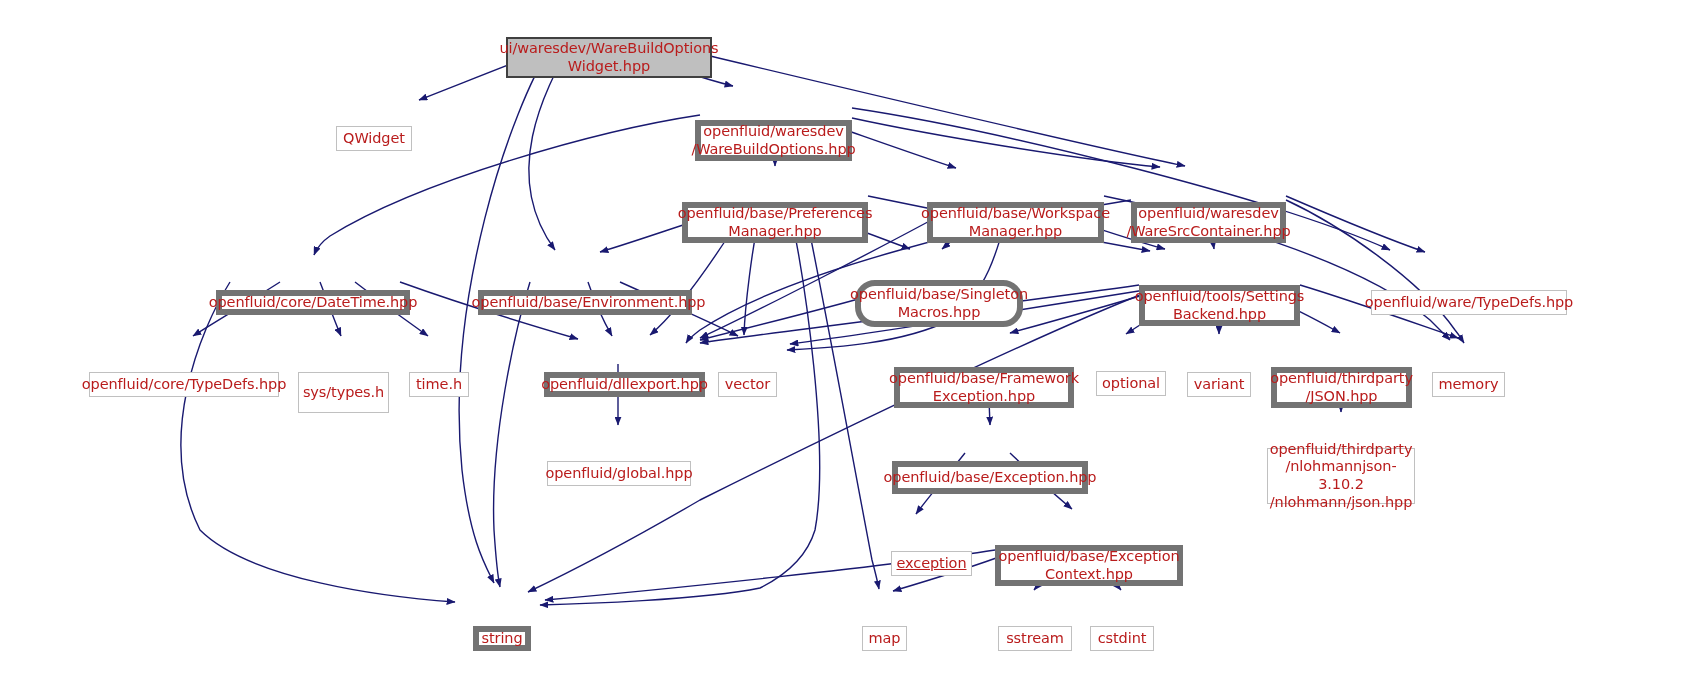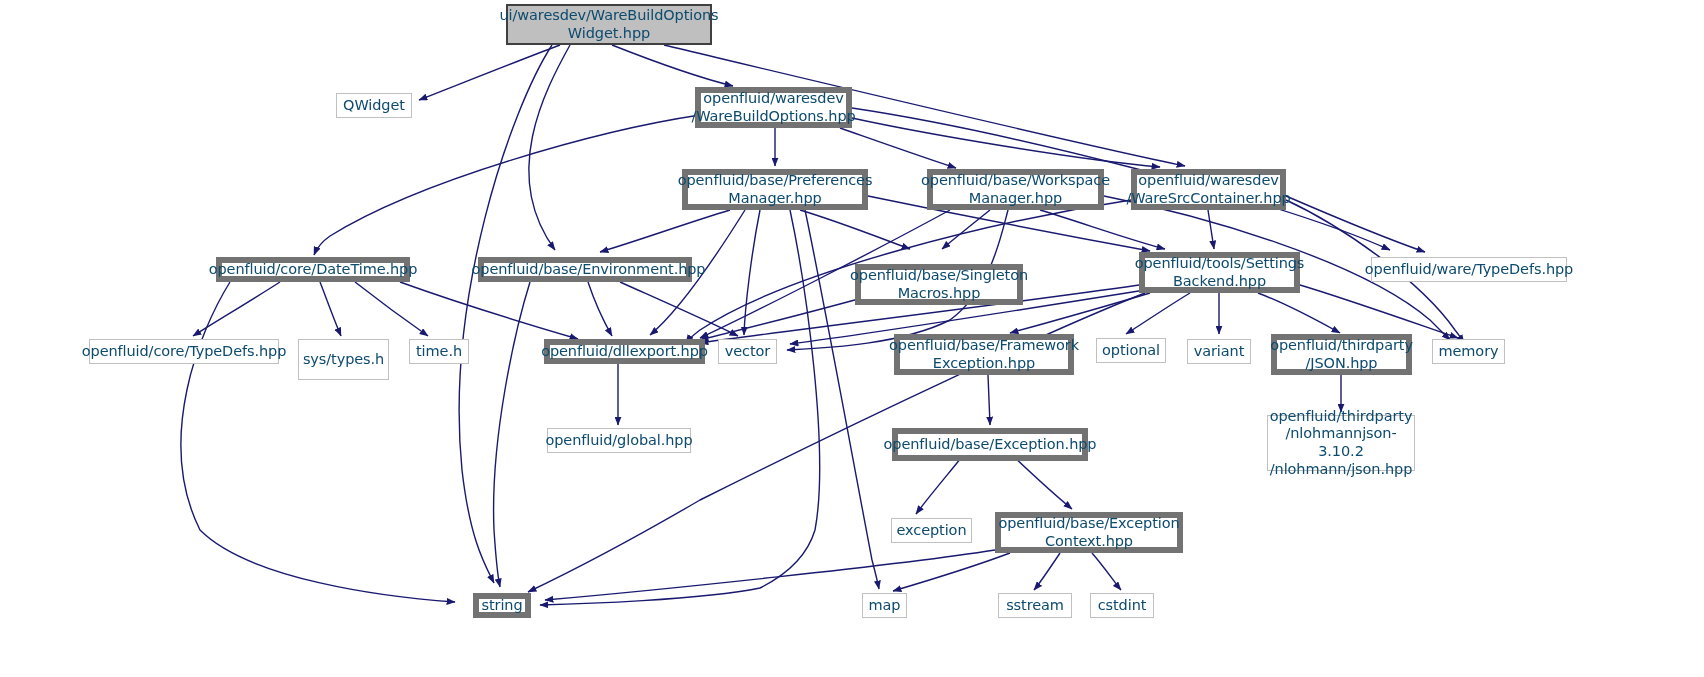--- a/index.html
+++ b/index.html
@@ -27,26 +27,27 @@
   }
   .node {
     position: absolute;
     box-sizing: border-box;
     display: flex;
     align-items: center;
     justify-content: center;
     text-align: center;
     background: #ffffff;
     border: 1px solid #c0c0c0;
-    color: #0c4a6e;
+    color: #b91c1c;
     font-size: 14.5px;
     line-height: 1.22;
     letter-spacing: -0.1px;
     white-space: pre-line;
     padding: 1px 4px;
+    margin-top: 33px;
   }
   .node.strong {
     border: 6px solid #737373;
   }
   .node.root {
     background: #bfbfbf;
     border: 2px solid #404040;
   }
 </style>
 </head>
@@ -227,21 +228,21 @@
       <div class="node strong" style="left: 695px; top: 87px; width: 157px; height: 41px;">openfluid/waresdev
 /WareBuildOptions.hpp</div>
       <div class="node strong" style="left: 682px; top: 169px; width: 186px; height: 41px;">openfluid/base/Preferences
 Manager.hpp</div>
       <div class="node strong" style="left: 927px; top: 169px; width: 177px; height: 41px;">openfluid/base/Workspace
 Manager.hpp</div>
       <div class="node strong" style="left: 1131px; top: 169px; width: 155px; height: 41px;">openfluid/waresdev
 /WareSrcContainer.hpp</div>
       <div class="node strong" style="left: 216px; top: 257px; width: 194px; height: 25px;">openfluid/core/DateTime.hpp</div>
       <div class="node strong" style="left: 478px; top: 257px; width: 214px; height: 25px; padding-left: 11px;">openfluid/base/Environment.hpp</div>
-      <div class="node strong" style="left: 855px; top: 264px; width: 168px; height: 41px;">openfluid/base/Singleton
+      <div class="node strong" style="left: 855px; top: 247px; width: 168px; height: 47px; border-radius: 20px;">openfluid/base/Singleton
 Macros.hpp</div>
       <div class="node strong" style="left: 1139px; top: 252px; width: 161px; height: 41px;">openfluid/tools/Settings
 Backend.hpp</div>
       <div class="node weak" style="left: 1371px; top: 257px; width: 196px; height: 25px;">openfluid/ware/TypeDefs.hpp</div>
       <div class="node weak" style="left: 89px; top: 339px; width: 190px; height: 25px;">openfluid/core/TypeDefs.hpp</div>
       <div class="node weak" style="left: 298px; top: 339px; width: 91px; height: 41px;">sys/types.h</div>
       <div class="node weak" style="left: 409px; top: 339px; width: 60px; height: 25px;">time.h</div>
       <div class="node strong" style="left: 544px; top: 339px; width: 161px; height: 25px;">openfluid/dllexport.hpp</div>
       <div class="node weak" style="left: 718px; top: 339px; width: 59px; height: 25px;">vector</div>
       <div class="node strong" style="left: 894px; top: 334px; width: 180px; height: 41px;">openfluid/base/Framework
@@ -249,21 +250,21 @@
       <div class="node weak" style="left: 1096px; top: 338px; width: 70px; height: 25px;">optional</div>
       <div class="node weak" style="left: 1187px; top: 339px; width: 64px; height: 25px;">variant</div>
       <div class="node strong" style="left: 1271px; top: 334px; width: 141px; height: 41px;">openfluid/thirdparty
 /JSON.hpp</div>
       <div class="node weak" style="left: 1432px; top: 339px; width: 73px; height: 25px;">memory</div>
       <div class="node weak" style="left: 547px; top: 428px; width: 144px; height: 25px;">openfluid/global.hpp</div>
       <div class="node weak" style="left: 1267px; top: 415px; width: 148px; height: 56px;">openfluid/thirdparty
 /nlohmannjson-3.10.2
 /nlohmann/json.hpp</div>
       <div class="node strong" style="left: 892px; top: 428px; width: 196px; height: 33px;">openfluid/base/Exception.hpp</div>
-      <div class="node weak" style="left: 891px; top: 518px; width: 81px; height: 25px;">exception</div>
+      <div class="node weak" style="left: 891px; top: 518px; width: 81px; height: 25px; text-decoration: underline;">exception</div>
       <div class="node strong" style="left: 995px; top: 512px; width: 188px; height: 41px;">openfluid/base/Exception
 Context.hpp</div>
       <div class="node strong" style="left: 473px; top: 593px; width: 58px; height: 25px;">string</div>
       <div class="node weak" style="left: 862px; top: 593px; width: 45px; height: 25px;">map</div>
       <div class="node weak" style="left: 998px; top: 593px; width: 74px; height: 25px;">sstream</div>
       <div class="node weak" style="left: 1090px; top: 593px; width: 64px; height: 25px;">cstdint</div>
     </div>
 
 </div>
 

